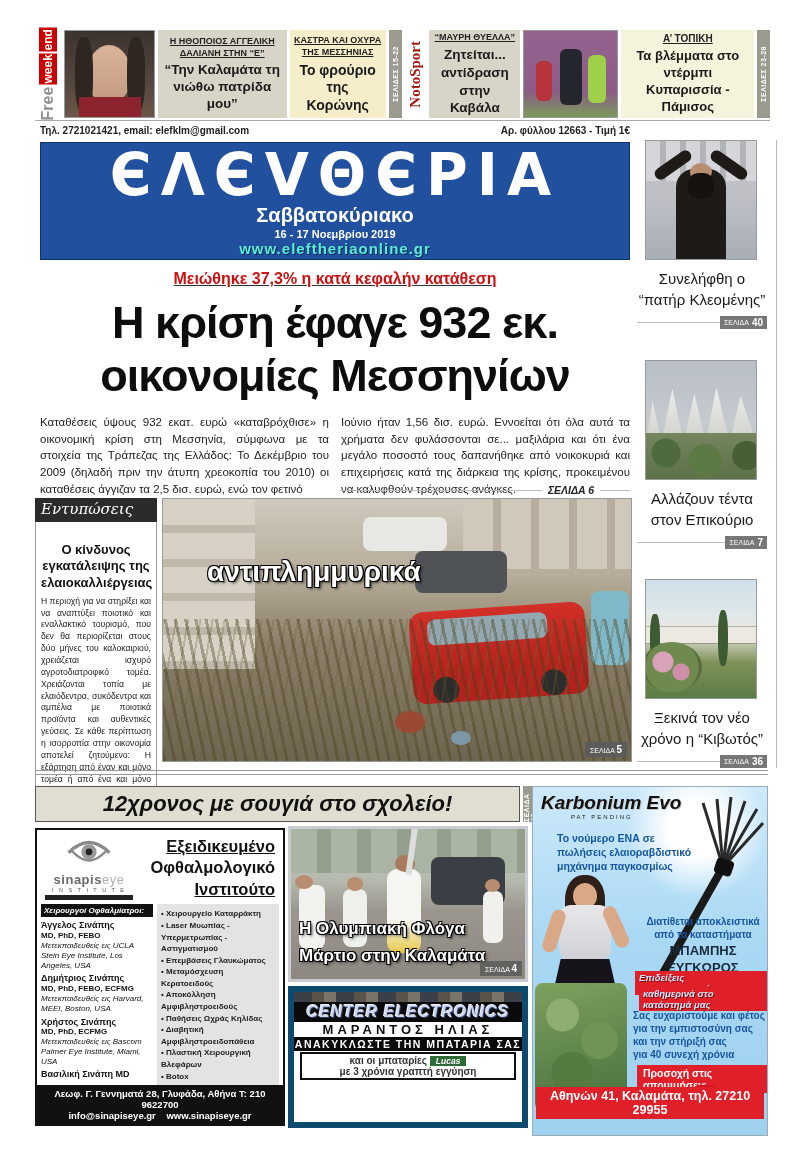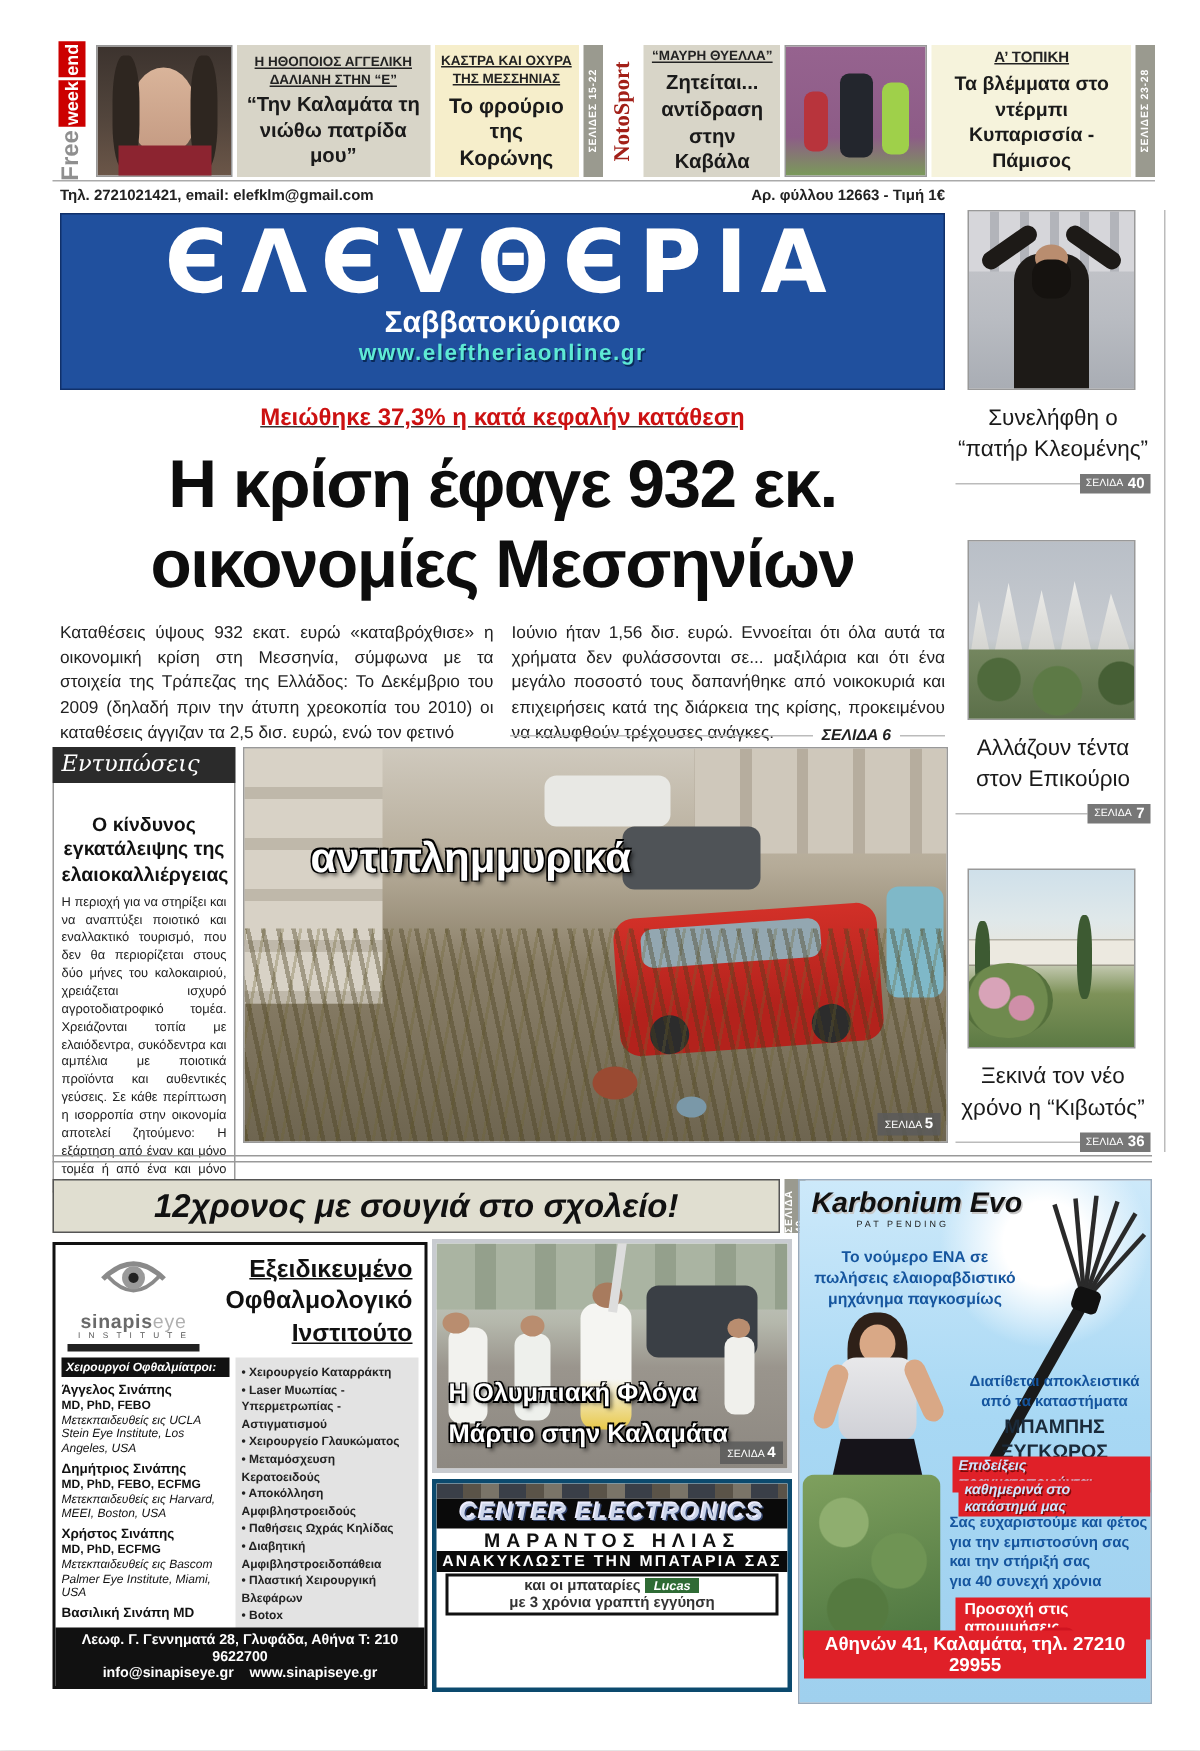--- a/index.html
+++ b/index.html
@@ -70,20 +70,21 @@
   <div class="abs" style="left:35px;top:120px;width:735px;border-top:1px solid #aaa;"></div>
 
   <div class="abs" style="left:40px;top:125px;width:590px;font-size:10px;font-weight:bold;color:#222;">
     <span>Τηλ. 2721021421, email: elefklm@gmail.com</span>
     <span style="position:absolute;right:0;">Αρ. φύλλου 12663  -  Τιμή 1€</span>
   </div>
 
   <div class="abs" style="left:40px;top:142px;width:590px;height:118px;background:#20509e;border:1px solid #10306a;box-sizing:border-box;text-align:center;">
     <div style="margin-top:4px;color:#fff;font-weight:bold;font-size:57px;letter-spacing:9px;font-family:'DejaVu Sans',sans-serif;transform:scaleY(1.02);line-height:1;">ЄΛЄVΘЄPIA</div>
     <div style="color:#fff;font-weight:bold;font-size:20px;margin-top:0px;">Σαββατοκύριακο</div>
+    <div style="color:#fff;font-weight:bold;font-size:11px;margin-top:1px;">16 - 17 Νοεμβρίου 2019</div>
     <div style="color:#5eead4;font-weight:bold;font-size:15px;letter-spacing:1px;text-shadow:1px 1px 0 #0a2a5a;">www.eleftheriaonline.gr</div>
   </div>
 
   <div class="abs" style="left:637px;top:140px;width:130px;height:628px;display:flex;flex-direction:column;justify-content:space-between;">
     <div style="text-align:center;">
       <div class="photo" style="position:relative;left:8px;width:110px;height:118px;background:linear-gradient(180deg,#c9c9cd 0%,#b9bcc2 60%,#a9adb4 100%);">
         <div class="abs" style="left:0;top:0;width:110px;height:40px;background:repeating-linear-gradient(90deg,#d6d6da 0 14px,#b2b4ba 14px 20px);"></div>
         <div class="abs" style="left:30px;top:28px;width:50px;height:90px;border-radius:18px 18px 0 0;background:#1d1a17;"></div>
         <div class="abs" style="left:6px;top:18px;width:42px;height:12px;border-radius:6px;background:#1d1a17;transform:rotate(-35deg);"></div>
         <div class="abs" style="left:62px;top:18px;width:42px;height:12px;border-radius:6px;background:#1d1a17;transform:rotate(35deg);"></div>
@@ -211,21 +212,21 @@
         <div style="font-size:8px;line-height:1.22;color:#111;margin-top:3px;">
           <div><b style="font-size:9px;">Άγγελος Σινάπης</b><br><b>MD, PhD, FEBO</b><br><i>Μετεκπαιδευθείς εις UCLA Stein Eye Institute, Los Angeles, USA</i></div>
           <div style="margin-top:3px;"><b style="font-size:9px;">Δημήτριος Σινάπης</b><br><b>MD, PhD, FEBO, ECFMG</b><br><i>Μετεκπαιδευθείς εις Harvard, MEEI, Boston, USA</i></div>
           <div style="margin-top:3px;"><b style="font-size:9px;">Χρήστος Σινάπης</b><br><b>MD, PhD, ECFMG</b><br><i>Μετεκπαιδευθείς εις Bascom Palmer Eye Institute, Miami, USA</i></div>
           <div style="margin-top:3px;"><b style="font-size:9px;">Βασιλική Σινάπη MD</b></div>
         </div>
       </div>
       <div style="flex:1;background:#e3e3e3;padding:4px 4px;font-size:8px;font-weight:bold;line-height:1.45;color:#222;">
         <div>• <span>Χειρουργείο Καταρράκτη</span></div>
         <div>• <span>Laser Μυωπίας - Υπερμετρωπίας - Αστιγματισμού</span></div>
-        <div>• <span>Χειρουργείο Γλαυκώματος</span></div>
+        <div>• <span>Επεμβάσεις Γλαυκώματος</span></div>
         <div>• <span>Μεταμόσχευση Κερατοειδούς</span></div>
         <div>• <span>Αποκόλληση Αμφιβληστροειδούς</span></div>
         <div>• <span>Παθήσεις Ωχράς Κηλίδας</span></div>
         <div>• <span>Διαβητική Αμφιβληστροειδοπάθεια</span></div>
         <div>• <span>Πλαστική Χειρουργική Βλεφάρων</span></div>
         <div>• <span>Botox</span></div>
         <div>• <span>Θεραπεία Δακρύρροιας</span></div>
 
       </div>
     </div>
@@ -249,39 +250,39 @@
     <div class="abs" style="left:194px;top:50px;width:15px;height:13px;border-radius:50%;background:#b98d6f;"></div>
     <div class="abs" style="left:8px;top:86px;font-weight:bold;color:#fff;font-size:17px;line-height:1.6;">
       <div class="outline">Η Ολυμπιακή Φλόγα</div>
       <div class="outline">Μάρτιο στην Καλαμάτα</div>
     </div>
     <div class="abs" style="right:3px;bottom:3px;background:rgba(90,90,90,.85);color:#fff;font-size:7px;padding:2px 5px;">
       <span>ΣΕΛΙΔΑ</span> <b style="font-size:10px;">4</b>
     </div>
   </div>
 
-  <div class="abs" style="left:288px;top:986px;width:240px;height:142px;border:3px solid #0c4a6e;box-sizing:border-box;background:#fff;overflow:hidden;">
+  <div class="abs" style="left:288px;top:986px;width:240px;height:142px;border:6px solid #0c4a6e;box-sizing:border-box;background:#fff;overflow:hidden;">
     <div style="height:10px;background:repeating-linear-gradient(90deg,#3a3f48 0 18px,#5a5348 18px 30px,#7a7468 30px 42px);"></div>
     <div style="background:#0a0a0a;color:#cdd6ea;font-weight:bold;font-style:italic;font-size:16px;text-align:center;letter-spacing:1px;padding:1px 0;text-shadow:1px 1px 0 #30406a,-1px -1px 0 #eef;">CENTER ELECTRONICS</div>
     <div style="color:#111;font-weight:bold;font-size:13px;text-align:center;letter-spacing:4px;">ΜΑΡΑΝΤΟΣ ΗΛΙΑΣ</div>
     <div style="background:#0a0a0a;color:#fff;font-weight:bold;font-size:10.5px;text-align:center;letter-spacing:1.5px;padding:1px 0;">ΑΝΑΚΥΚΛΩΣΤΕ ΤΗΝ ΜΠΑΤΑΡΙΑ ΣΑΣ</div>
     <div style="margin:1px 6px;border:2px solid #111;text-align:center;font-weight:bold;font-size:10px;color:#333;padding:1px 0;">
       <span>και οι μπαταρίες</span>
       <span style="background:#2f6b35;color:#fff;font-style:italic;padding:0 6px;font-size:8.5px;">Lucas</span><br>
       <span>με 3 χρόνια γραπτή εγγύηση</span>
     </div>
 
   </div>
 
   <div class="abs" style="left:532px;top:786px;width:236px;height:350px;border:1px solid #9ab;box-sizing:border-box;background:radial-gradient(circle at 70% 12%,#ffffff 0 28px,rgba(255,255,255,0) 70px),linear-gradient(180deg,#cde9fa 0%,#a8d8f4 45%,#9fd0ee 100%);overflow:hidden;">
     <div style="margin:5px 0 0 8px;">
       <span style="font-weight:900;font-style:italic;font-size:19px;color:#101010;text-shadow:1px 1px 0 #c8c8c8;">Karbonium Evo</span>
       <div style="font-size:6px;letter-spacing:2px;color:#222;margin-left:30px;">PAT  PENDING</div>
     </div>
-    <div style="position:absolute;left:8px;top:44px;width:138px;color:#15559e;font-weight:bold;font-size:10.5px;line-height:1.35;text-align:center;">Το νούμερο ΕΝΑ σε πωλήσεις ελαιοραβδιστικό μηχάνημα παγκοσμίως</div>
+    <div style="position:absolute;left:24px;top:44px;width:138px;color:#15559e;font-weight:bold;font-size:10.5px;line-height:1.35;">Το νούμερο ΕΝΑ σε πωλήσεις ελαιοραβδιστικό μηχάνημα παγκοσμίως</div>
     <svg class="abs" style="right:2px;top:10px;" width="120" height="180" viewBox="0 0 120 180">
       <line x1="18" y1="176" x2="78" y2="70" stroke="#1a1a1a" stroke-width="8"></line>
       <line x1="78" y1="70" x2="58" y2="6" stroke="#2a2a2a" stroke-width="3"></line>
       <line x1="78" y1="70" x2="72" y2="2" stroke="#2a2a2a" stroke-width="3"></line>
       <line x1="78" y1="70" x2="86" y2="0" stroke="#2a2a2a" stroke-width="3"></line>
       <line x1="78" y1="70" x2="100" y2="4" stroke="#2a2a2a" stroke-width="3"></line>
       <line x1="78" y1="70" x2="112" y2="12" stroke="#2a2a2a" stroke-width="3"></line>
       <line x1="78" y1="70" x2="118" y2="26" stroke="#2a2a2a" stroke-width="3"></line>
       <rect x="70" y="62" width="18" height="16" rx="4" fill="#111" transform="rotate(18 79 70)"></rect>
     </svg>

